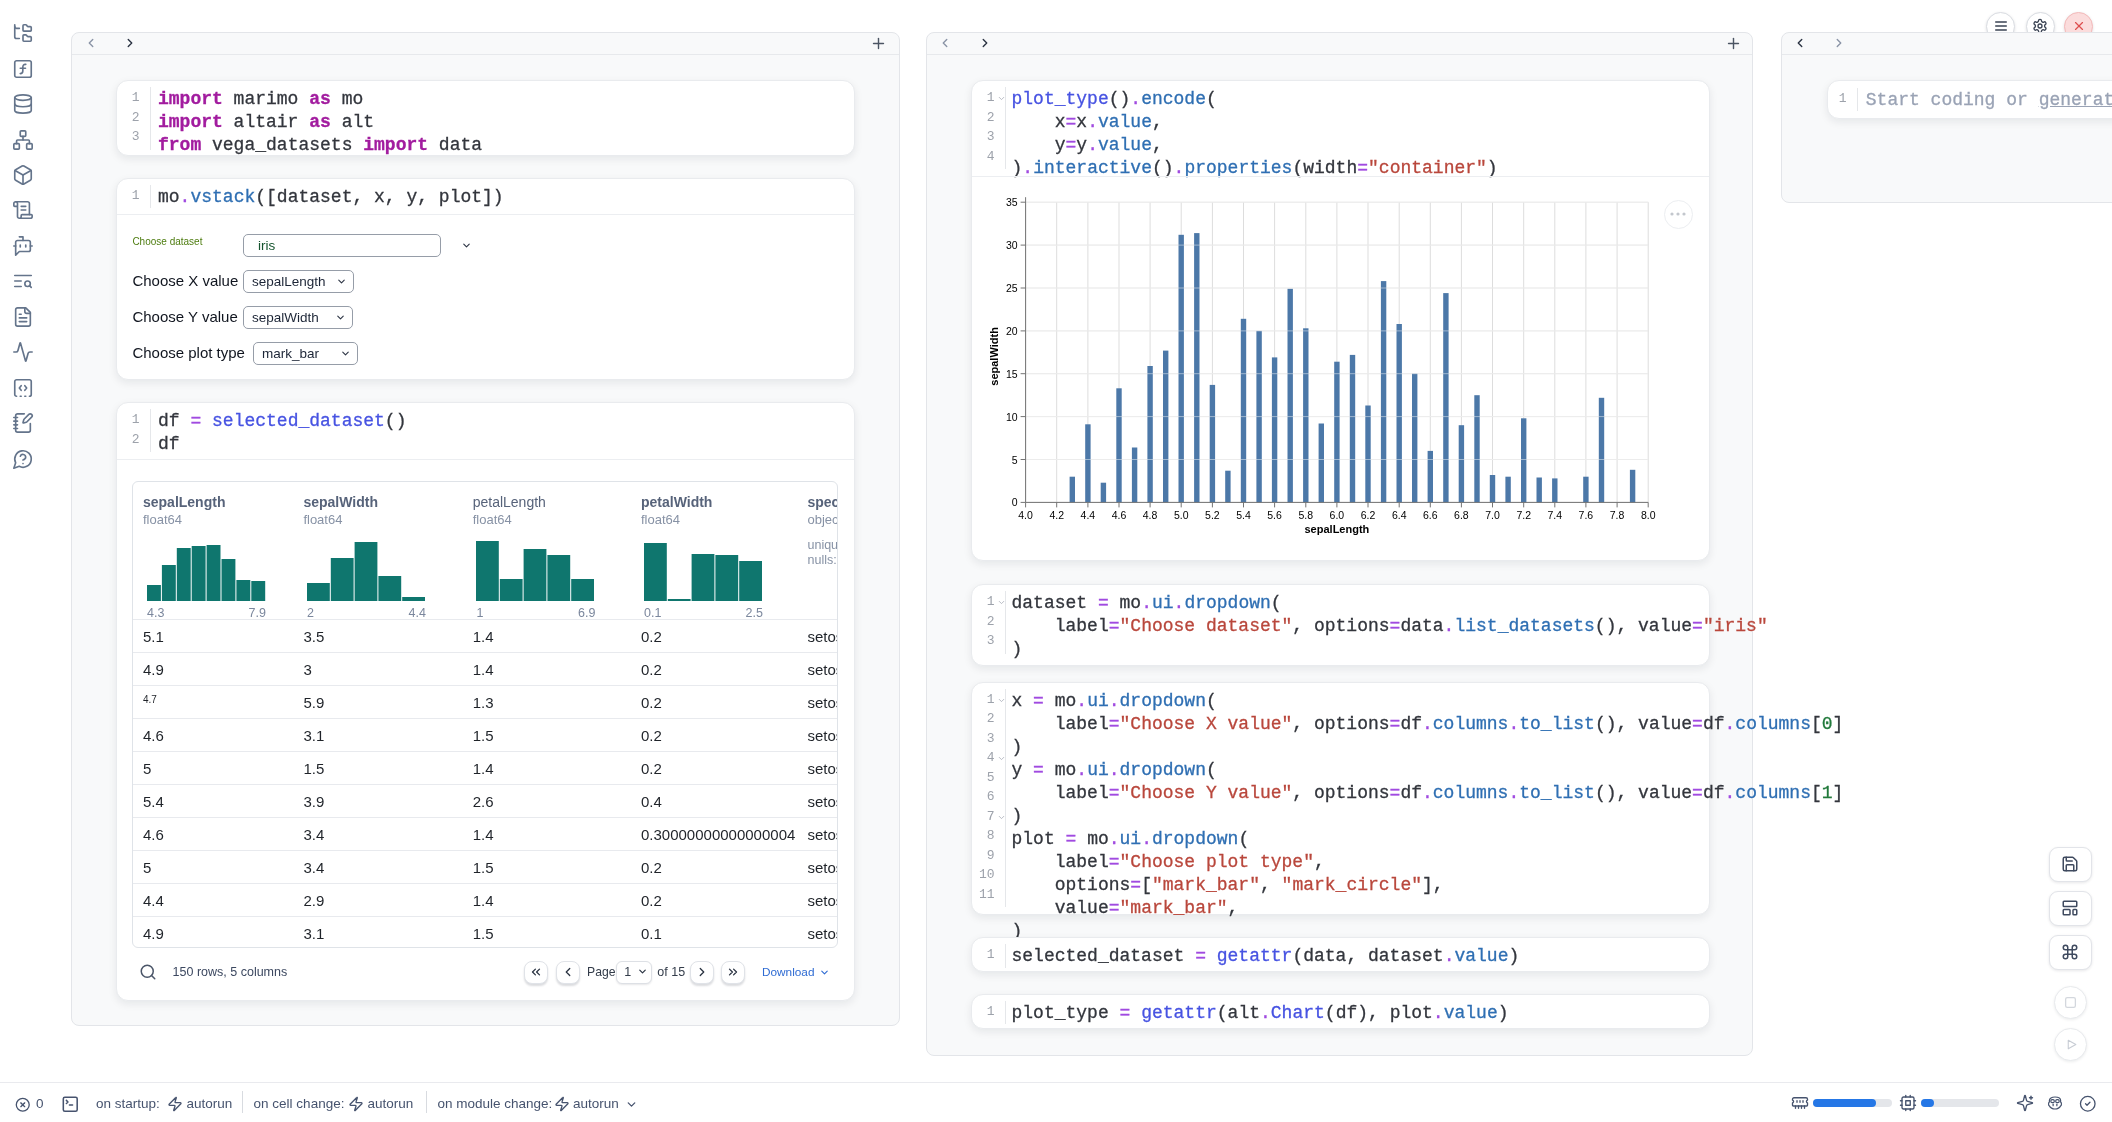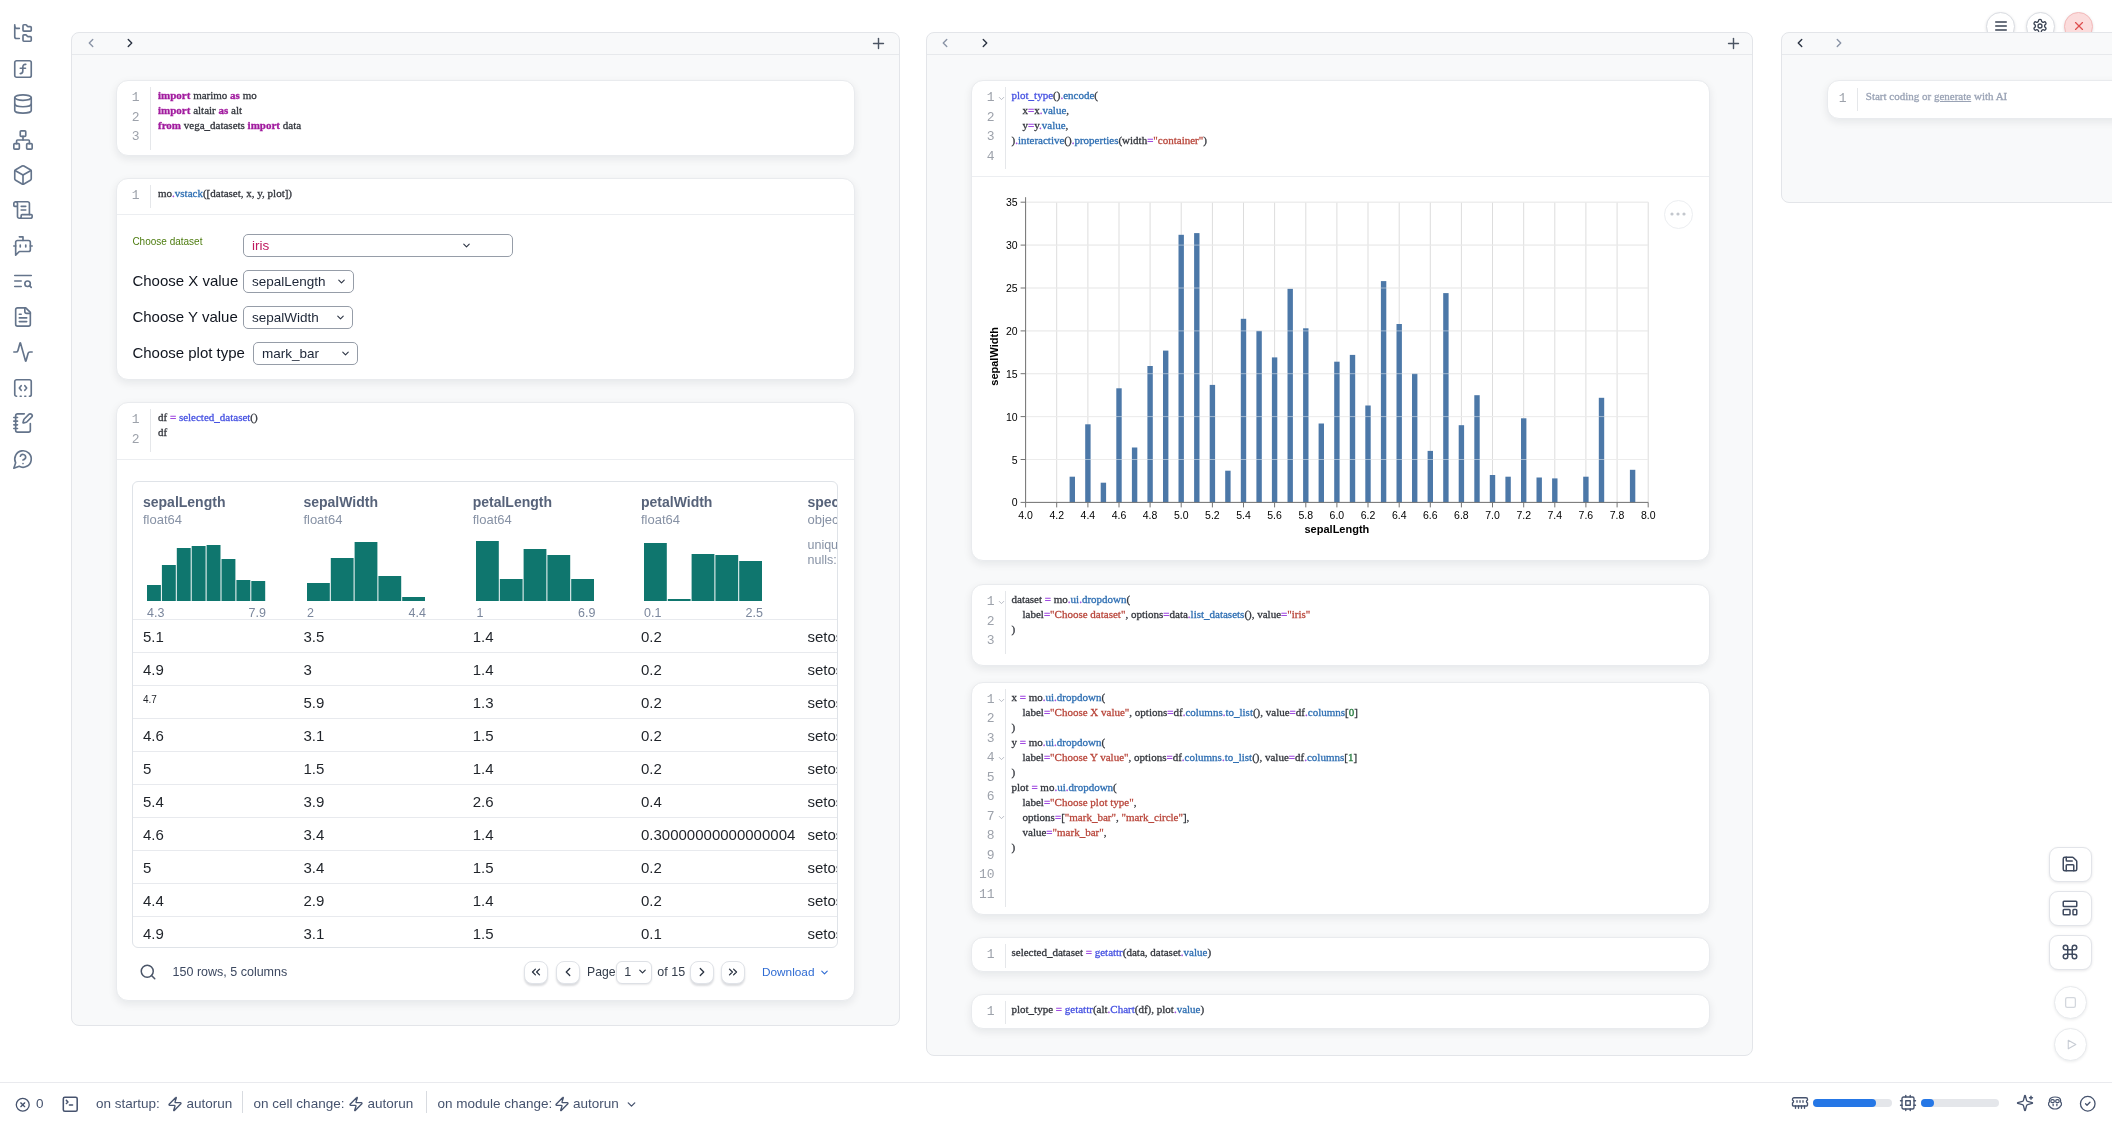--- a/index.html
+++ b/index.html
@@ -1,21 +1,21 @@
 <!DOCTYPE html>
 <html><head><meta charset="utf-8"><style>
 *{margin:0;padding:0;box-sizing:border-box}
 html,body{width:2112px;height:1122px;overflow:hidden;background:#fff;
   font-family:"Liberation Sans",sans-serif;}
 .abs{position:absolute;white-space:nowrap}
 .panel{position:absolute;background:#f8f9fa;border:1px solid #e3e5e9;border-radius:8px;overflow:hidden}
 .tabbar{position:absolute;left:0;right:0;top:0;height:22px;border-bottom:1px solid #e7e9ec}
 .cell{position:absolute;background:#fff;border:1px solid #e9ebee;border-radius:12px;
   box-shadow:0 3px 8px rgba(15,23,42,.08)}
-.code{position:absolute;font-family:Liberation Serif, serif;font-size:11px;line-height:15px;
+.code{position:absolute;font-family:Liberation Mono, monospace;font-size:18px;line-height:23px;
   white-space:pre;color:#33363d;-webkit-text-stroke:0.3px}
 .gut{position:absolute;font-family:"Liberation Mono",monospace;font-size:13px;line-height:19.5px;
   color:#9da2ab;text-align:right;white-space:pre}
 .gline{position:absolute;width:1px;background:#e5e7ea}
 .kw{color:#a21c9f;font-weight:bold}
 .st{color:#b9473c}
 .pr{color:#2f6fb3}
 .fn{color:#4753e2}
 .pu{color:#a04ae0}
 .nu{color:#227a3c}
@@ -138,21 +138,21 @@
 <div class="gline" style="left:149.5px;top:87px;height:62.5px"></div>
 <div class="code" style="left:158px;top:88px"><span class="kw">import</span> marimo <span class="kw">as</span> mo
 <span class="kw">import</span> altair <span class="kw">as</span> alt
 <span class="kw">from</span> vega_datasets <span class="kw">import</span> data</div>
 <div class="cell" style="left:116.25px;top:178px;width:738.5px;height:202px"></div>
 <div class="gut" style="left:99.5px;top:186px;width:40px">1</div>
 <div class="gline" style="left:149.5px;top:185px;height:23px"></div>
 <div class="code" style="left:158px;top:186px">mo<span class="pu">.</span><span class="pr">vstack</span>([dataset, x, y, plot])</div>
 <div class="divl" style="left:117.25px;top:214px;width:736.5px"></div>
 <div class="abs" style="left:132.4px;top:235.5px;font-size:10px;color:#4d7c0f">Choose dataset</div>
-<div class="abs" style="left:243px;top:234.0px;width:270px;height:23px;background:#fff;border:1px solid #969da8;border-radius:5px;font-size:13.5px;color:#be185d;line-height:21px;padding-left:8px">iris</div>
+<div class="abs" style="left:243px;top:234.0px;width:198px;height:23px;background:#fff;border:1px solid #969da8;border-radius:5px;font-size:13.5px;color:#14532d;line-height:21px;padding-left:14px">iris</div>
 <svg class="ic" style="left:460.6px;top:240.0px" width="11" height="11" viewBox="0 0 24 24" fill="none" stroke="#2c3444" stroke-width="2.4" stroke-linecap="round" stroke-linejoin="round">
     <path d="m6 9 6 6 6-6"></path>
   </svg>
 <div class="abs" style="left:132.4px;top:271.5px;font-size:15px;color:#10151f">Choose X value</div>
 <div class="abs" style="left:243px;top:270.0px;width:111px;height:23px;background:#fff;border:1px solid #969da8;border-radius:5px;font-size:13.5px;color:#1c2536;line-height:21px;padding-left:8px">sepalLength</div>
 <svg class="ic" style="left:336px;top:276.0px" width="11" height="11" viewBox="0 0 24 24" fill="none" stroke="#2c3444" stroke-width="2.4" stroke-linecap="round" stroke-linejoin="round">
     <path d="m6 9 6 6 6-6"></path>
   </svg>
 <div class="abs" style="left:132.4px;top:307.5px;font-size:15px;color:#10151f">Choose Y value</div>
 <div class="abs" style="left:243px;top:306.0px;width:110px;height:23px;background:#fff;border:1px solid #969da8;border-radius:5px;font-size:13.5px;color:#1c2536;line-height:21px;padding-left:8px">sepalWidth</div>
@@ -172,21 +172,21 @@
 df</div>
 <div class="divl" style="left:117.25px;top:459px;width:736.5px"></div>
 <div class="abs" style="left:131.6px;top:480.8px;width:706.4px;height:467.7px;background:#fff;border:1px solid #dfe3e8;border-radius:6px;overflow:hidden">
 <div class="abs" style="left:10.4px;top:111px;width:300px"></div>
 <div class="abs" style="left:10.4px;top:12px;font-size:14px;font-weight:bold;color:#57637a">sepalLength</div>
 <div class="abs" style="left:10.4px;top:30.5px;font-size:13px;color:#8792a5">float64</div>
 <div class="abs" style="left:170.8px;top:111px;width:300px"></div>
 <div class="abs" style="left:170.8px;top:12px;font-size:14px;font-weight:bold;color:#57637a">sepalWidth</div>
 <div class="abs" style="left:170.8px;top:30.5px;font-size:13px;color:#8792a5">float64</div>
 <div class="abs" style="left:340.1px;top:111px;width:300px"></div>
-<div class="abs" style="left:340.1px;top:12px;font-size:14px;font-weight:bold;color:#57637a">petalLength</div>
+<div class="abs" style="left:340.1px;top:12px;font-size:14px;font-weight:normal;color:#57637a">petalLength</div>
 <div class="abs" style="left:340.1px;top:30.5px;font-size:13px;color:#8792a5">float64</div>
 <div class="abs" style="left:508.4px;top:111px;width:300px"></div>
 <div class="abs" style="left:508.4px;top:12px;font-size:14px;font-weight:bold;color:#57637a">petalWidth</div>
 <div class="abs" style="left:508.4px;top:30.5px;font-size:13px;color:#8792a5">float64</div>
 <div class="abs" style="left:674.9px;top:111px;width:300px"></div>
 <div class="abs" style="left:674.9px;top:12px;font-size:14px;font-weight:bold;color:#57637a">species</div>
 <div class="abs" style="left:674.9px;top:30.5px;font-size:13px;color:#8792a5">object</div>
 <div class="abs" style="left:674.9px;top:56px;font-size:12.5px;color:#8792a5">unique: 3</div>
 <div class="abs" style="left:674.9px;top:71px;font-size:12.5px;color:#8792a5">nulls: 0</div>
 <svg class="ic" style="left:14.4px;top:58.2px" width="119" height="61" viewBox="0 0 119 61">

